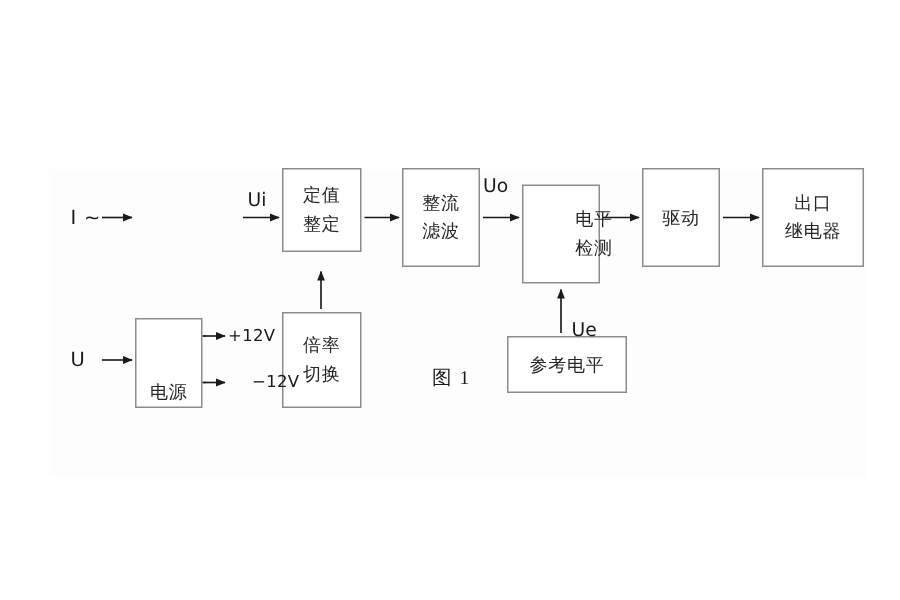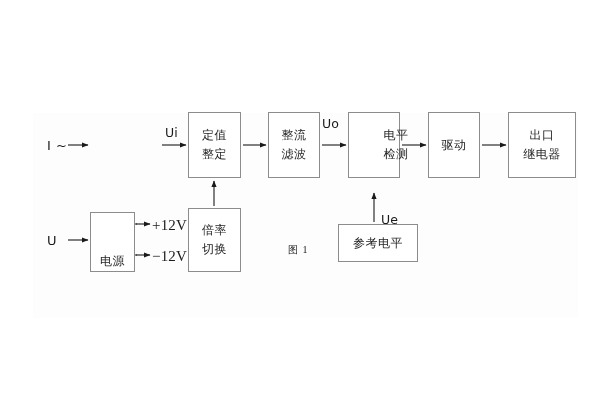--- a/index.html
+++ b/index.html
@@ -37,49 +37,49 @@
 
   
   .lbl{
     position:absolute;
     color:#1a1a1a;
     font-size:12px;
     white-space:nowrap;
     line-height:1;
   }
   .lbl.sig{font-size:12.5px;}
-  .lbl.rail{font-size:15px;letter-spacing:0.2px;font-family:Liberation Serif, serif;}
-  .lbl.cap{font-size:10px;letter-spacing:1px;font-family:Liberation Serif, serif;}
+  .lbl.rail{font-size:11px;letter-spacing:0.2px;}
+  .lbl.cap{font-size:13px;letter-spacing:1px;font-family:Liberation Serif, serif;}
   .lbl.port{font-size:13px;letter-spacing:0.5px;}
 
   
   svg.wires{
     position:absolute;left:0;top:0;width:600px;height:400px;
     pointer-events:none;
   }
 </style>
 </head>
 <body>
 
 <div id="canvas">
 
   <div class="panel"></div>
 
 
-  <div class="box" style="left:188px;top:112px;width:53px;height:66px;">
+  <div class="box" style="left:188px;top:112px;width:53px;height:56px;">
     <span class="ln">定值</span>
     <span class="ln">整定</span>
   </div>
 
   <div class="box" style="left:268px;top:112px;width:52px;height:66px;text-align:center;">
     <span class="ln">整流</span>
     <span class="ln">滤波</span>
   </div>
 
-  <div class="box" style="left:348px;top:112px;width:52px;height:66px;padding-left:44px;">
+  <div class="box" style="left:348px;top:123px;width:52px;height:66px;padding-left:44px;">
     <span class="ln">电平</span>
     <span class="ln">检测</span>
   </div>
 
   <div class="box" style="left:428px;top:112px;width:52px;height:66px;">
     <span class="ln">驱动</span>
   </div>
 
   <div class="box" style="left:508px;top:112px;width:68px;height:66px;">
     <span class="ln">出口</span>
@@ -104,21 +104,21 @@
   <div class="lbl port" style="left:47px;top:234px;">U</div>
 
   <div class="lbl sig" style="left:165px;top:127px;">Ui</div>
 
   <div class="lbl sig" style="left:322px;top:118px;">Uo</div>
 
   <div class="lbl sig" style="left:381px;top:197px;margin-top:17px;">Ue</div>
 
   <div class="lbl rail" style="left:152px;top:218px;">+12V</div>
 
-  <div class="lbl rail" style="left:152px;top:249px;">−12V</div>
+  <div class="lbl rail" style="left:168px;top:249px;">−12V</div>
 
   <div class="lbl cap" style="left:288px;top:245px;">图 1</div>
 
   <svg class="wires" viewBox="0 0 600 400" xmlns="http://www.w3.org/2000/svg">
     <defs>
       <marker id="ah" markerWidth="7" markerHeight="7" refX="6" refY="3" orient="auto" markerUnits="userSpaceOnUse">
         <path d="M0,0.4 L6.5,3 L0,5.6 z" fill="#1a1a1a"></path>
       </marker>
     </defs>
     <g stroke="#1a1a1a" stroke-width="1.1" fill="none" marker-end="url(#ah)">

